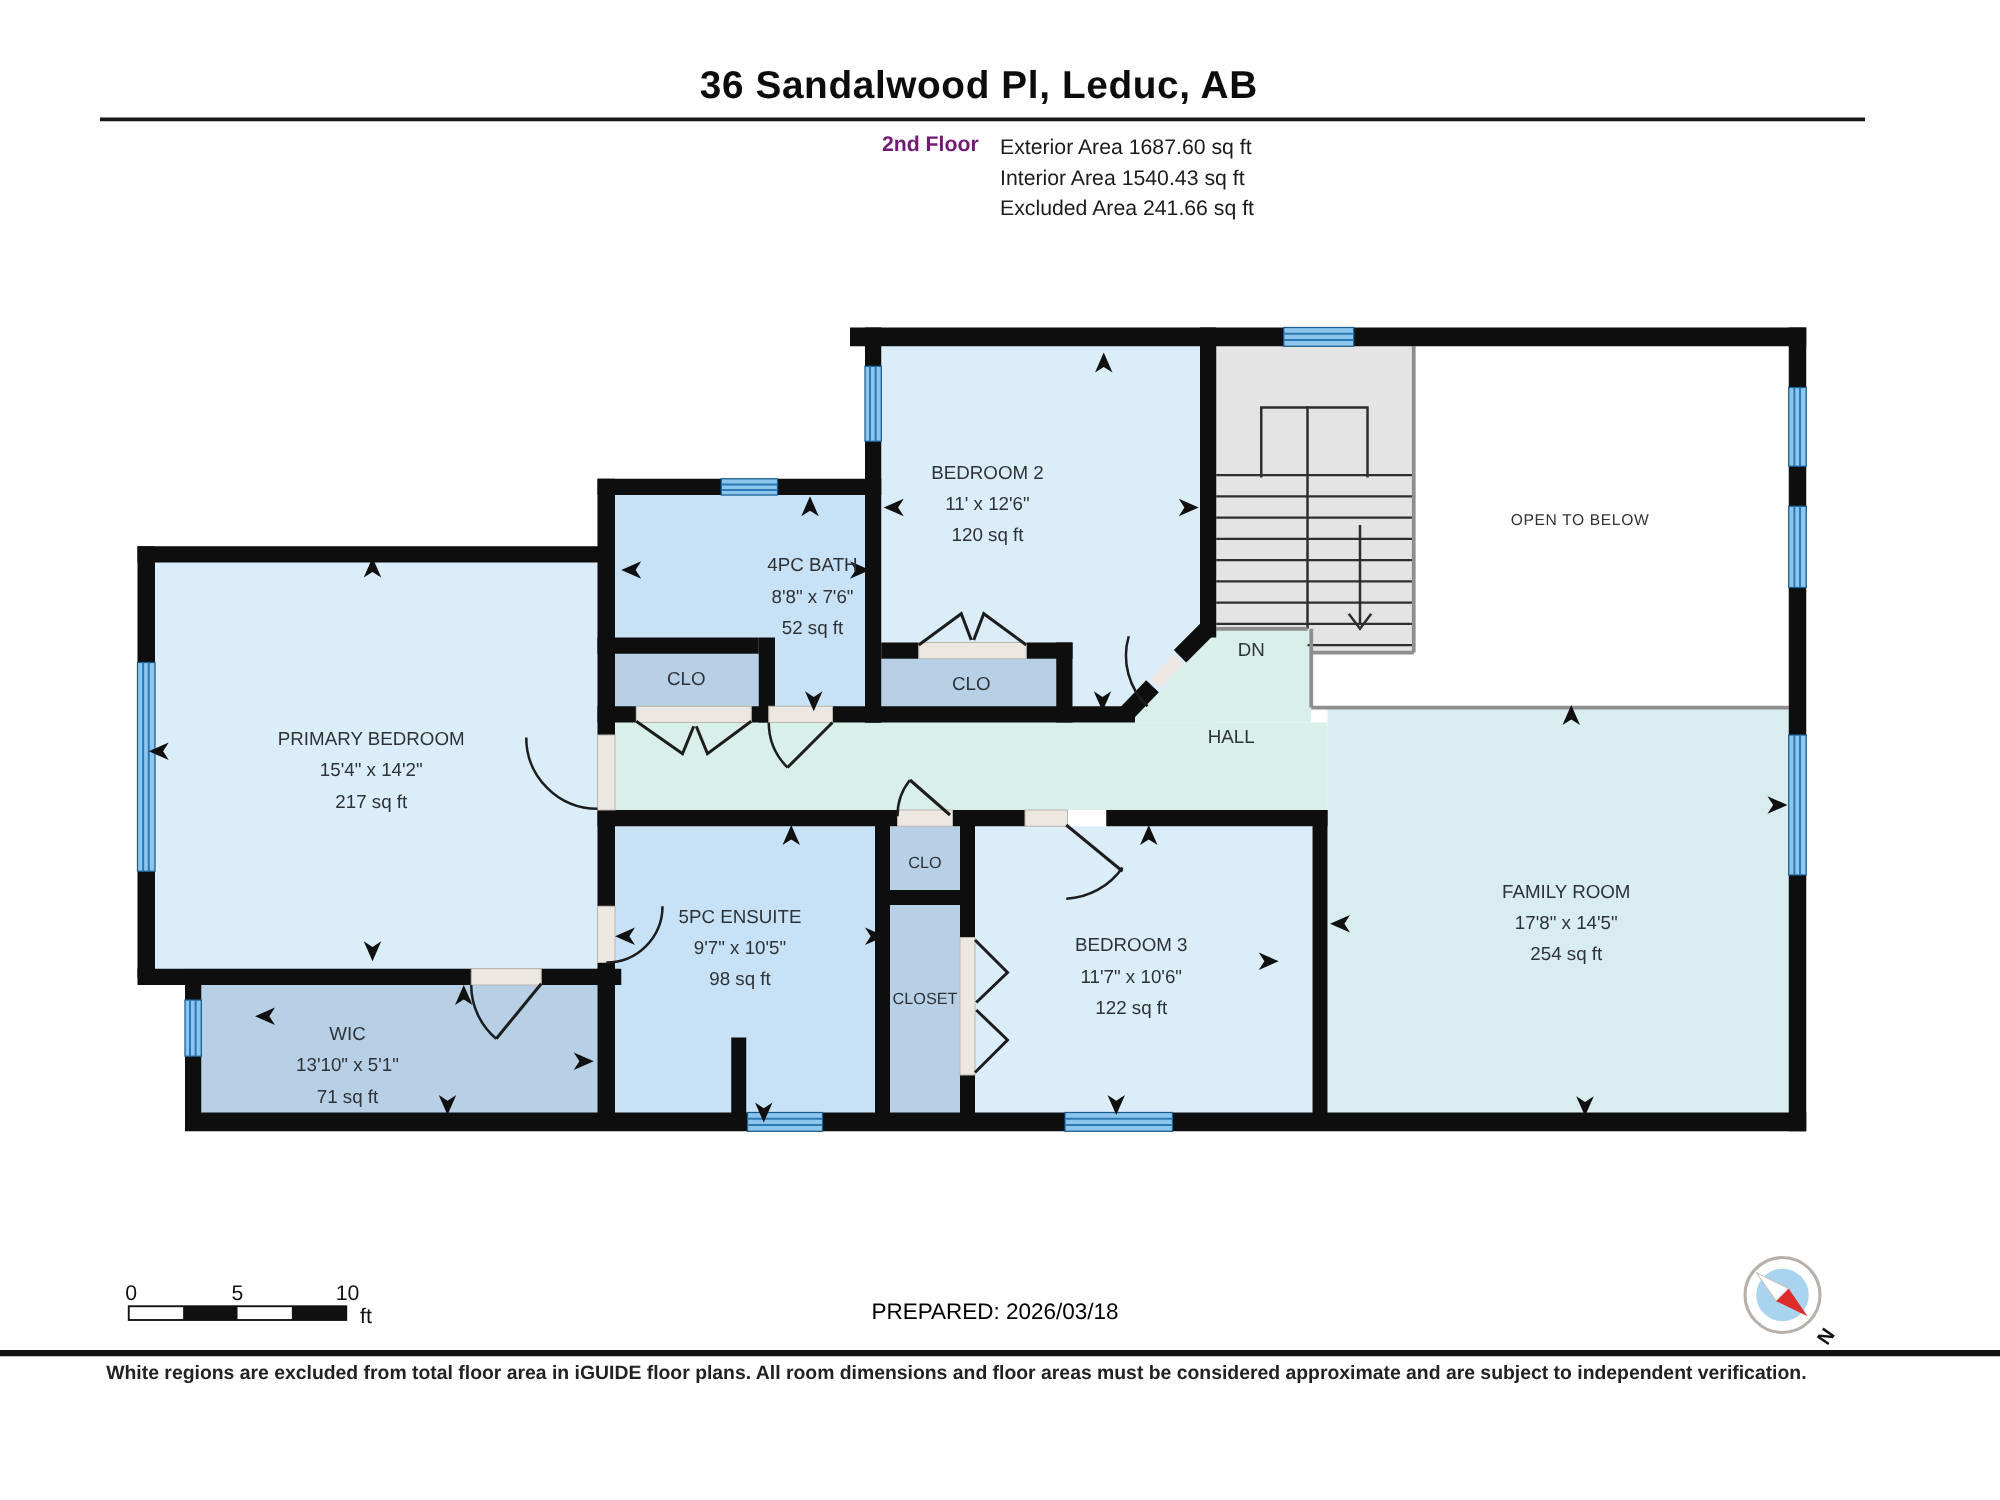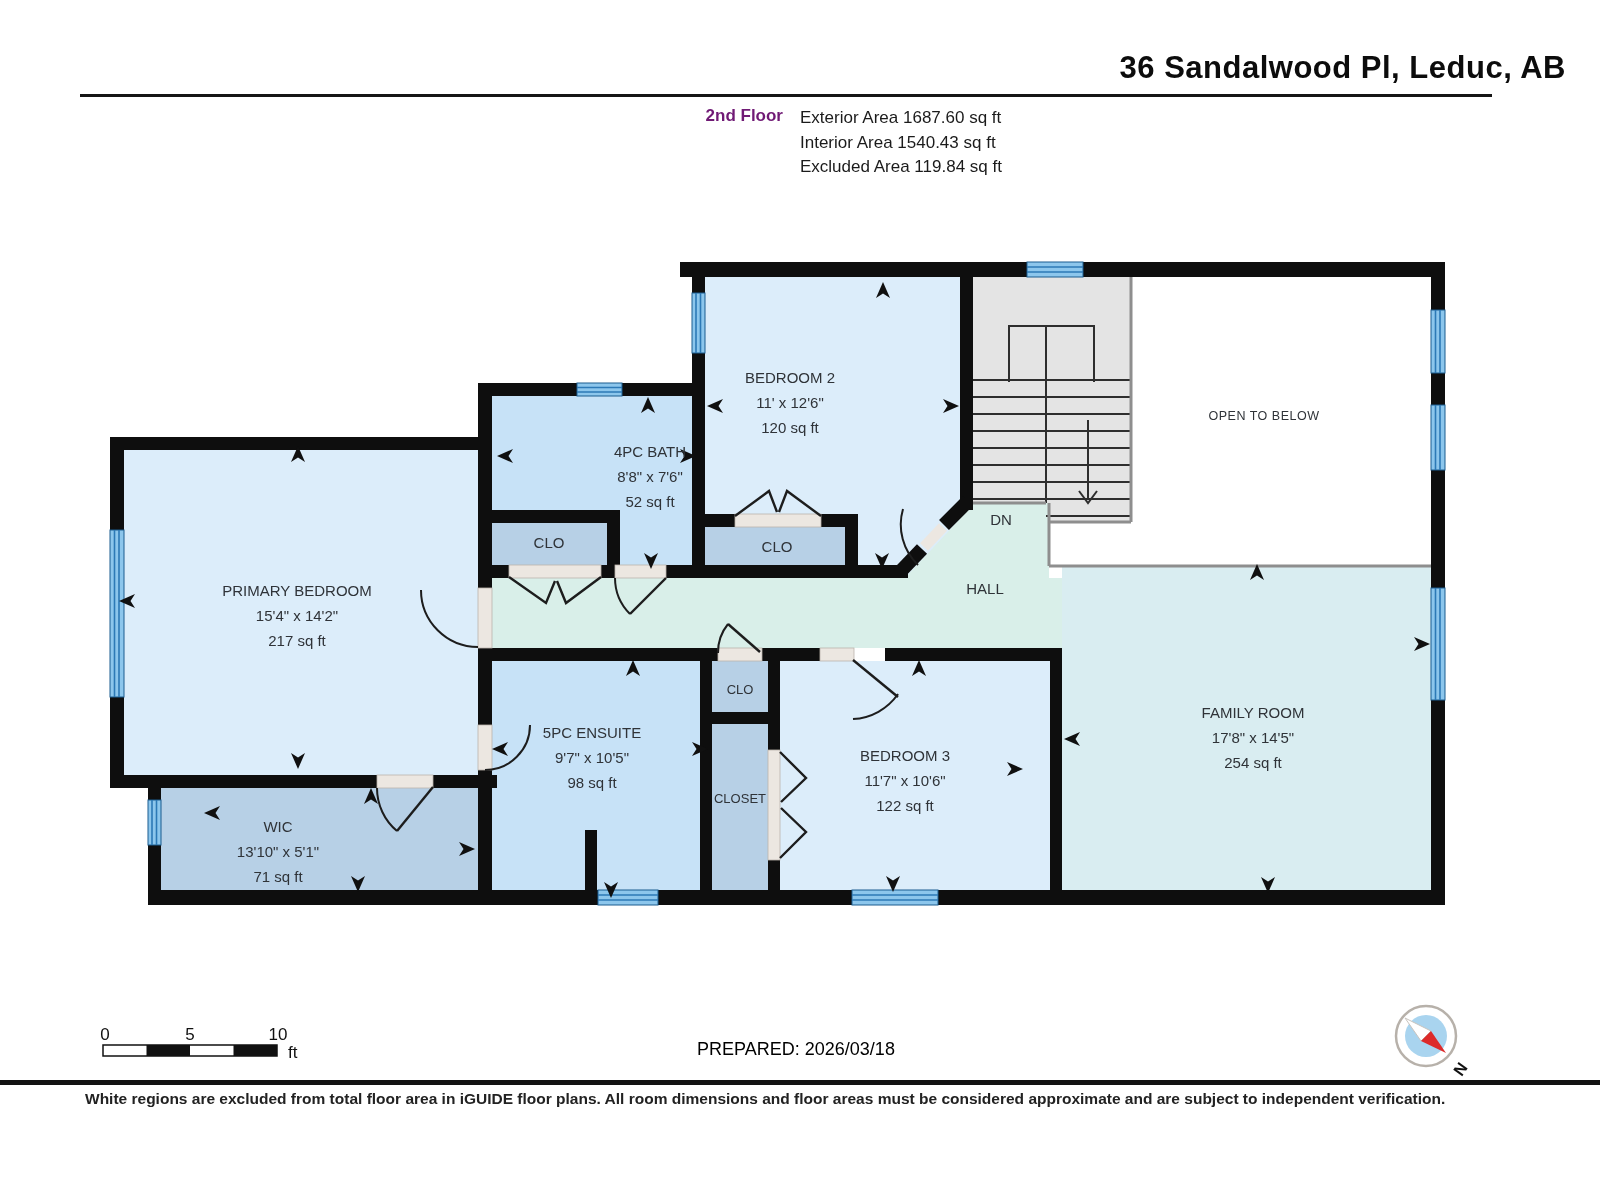--- a/index.html
+++ b/index.html
@@ -1,18 +1,18 @@
 <!DOCTYPE html>
 <html style="--c-wall: #0e0e0e; --c-room_blue: #dcedfa; --c-room_medium: #c7e2f7; --c-room_closet: #b7d0e6; --c-hall_teal: #d9efe9; --c-family_cyan: #d9edf1; --c-stairs_gray: #e4e4e4; --c-window_blue: #8cc6ec; --c-window_stripe: #2c79b6; --c-compass_blue: #a9d4ef; --c-compass_red: #dd2a2a;"><head>
 <meta charset="utf-8">
 <style>
   html,body{margin:0;padding:0;background:#ffffff;}
   body{width:1600px;height:1200px;position:relative;font-family:"Liberation Sans",sans-serif;color:#111;}
   .abs{position:absolute;}
-  #title{top:50px;left:0;width:1566px;text-align:right;font-size:31px;font-weight:bold;letter-spacing:.5px;color:#0c0c0c;}
+  #title{top:50px;left:0;width:1566px;text-align:center;font-size:31px;font-weight:bold;letter-spacing:.5px;color:#0c0c0c;}
   #rule{top:94px;left:80px;width:1412px;height:3px;background:#161616;}
   #floor-label{top:106px;left:575px;width:208px;text-align:right;font-size:17px;font-weight:bold;color:#701a75;}
   .area-lines{top:106px;left:800px;font-size:17px;color:#1b1b1b;}
   .area-lines div{line-height:24.5px;}
   #plan-svg{top:0;left:0;}
   #prepared{top:1039px;left:596px;width:400px;text-align:center;font-size:18px;color:#000000;}
   #footer-bar{top:1080px;left:0;width:1600px;height:5px;background:#131313;}
   #disclaimer{top:1090px;left:85px;width:1400px;font-size:15.5px;color:#222;font-weight:bold;}
   
   .w{fill:var(--c-wall);}
@@ -37,21 +37,21 @@
 </style>
 </head>
 <body>
 
 <div class="abs" id="title">36 Sandalwood Pl, Leduc, AB</div>
 <div class="abs" id="rule"></div>
 <div class="abs" id="floor-label">2nd Floor</div>
 <div class="abs area-lines">
   <div>Exterior Area 1687.60 sq ft</div>
   <div>Interior Area 1540.43 sq ft</div>
-  <div>Excluded Area 119.84 sq ft</div>
+  <div>Excluded Area 241.66 sq ft</div>
 </div>
 
 <svg class="abs" id="plan-svg" width="1600" height="1200" viewBox="0 0 1600 1200" xmlns="http://www.w3.org/2000/svg">
 
   <g>
     <rect class="f-blue" x="110" y="437" width="374" height="345"></rect>
     <rect class="f-clo" x="148" y="775" width="346" height="122"></rect>
     <rect class="f-med" x="478" y="396" width="227" height="182"></rect>
     <rect class="f-clo" x="492" y="523" width="115" height="55"></rect>
     <rect class="f-blue" x="705" y="277" width="268" height="301"></rect>

